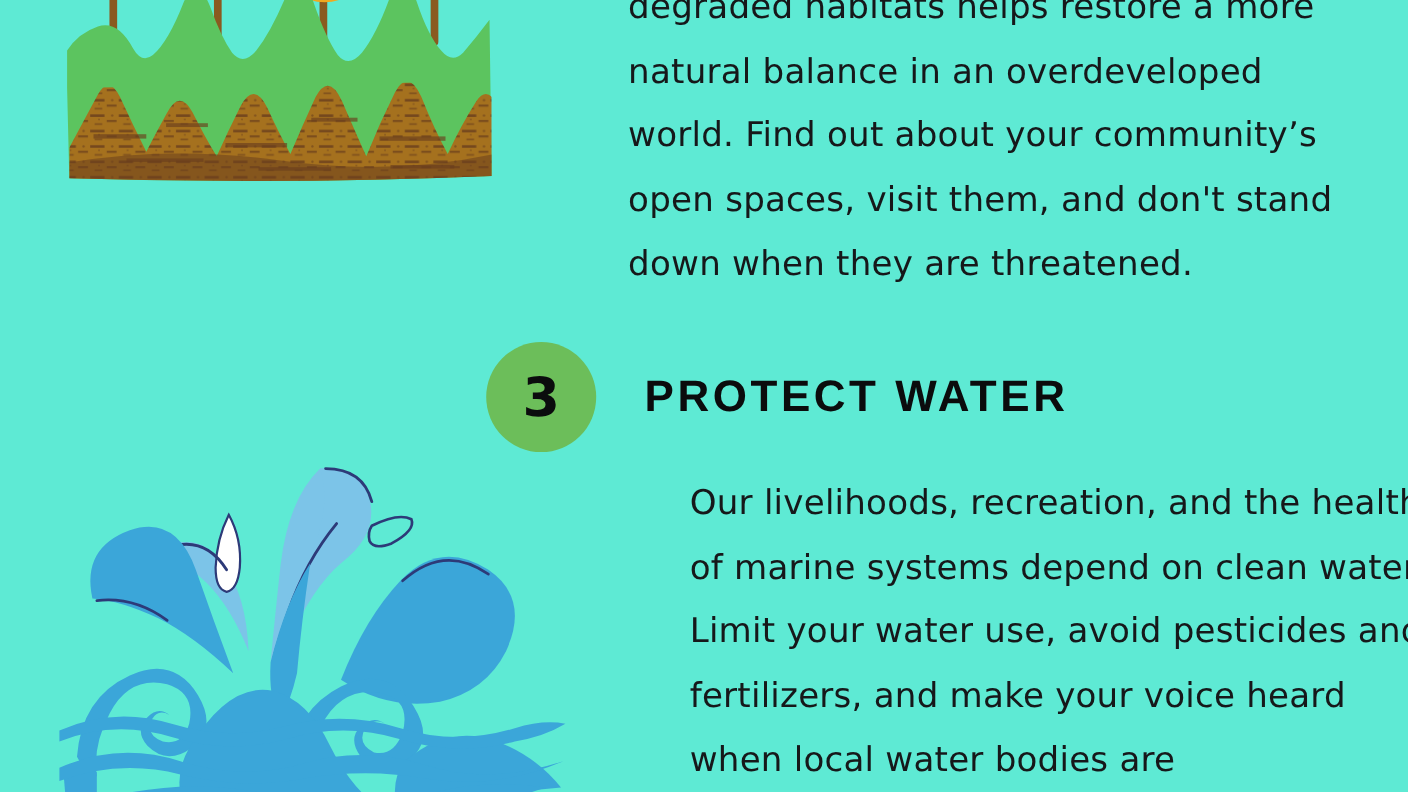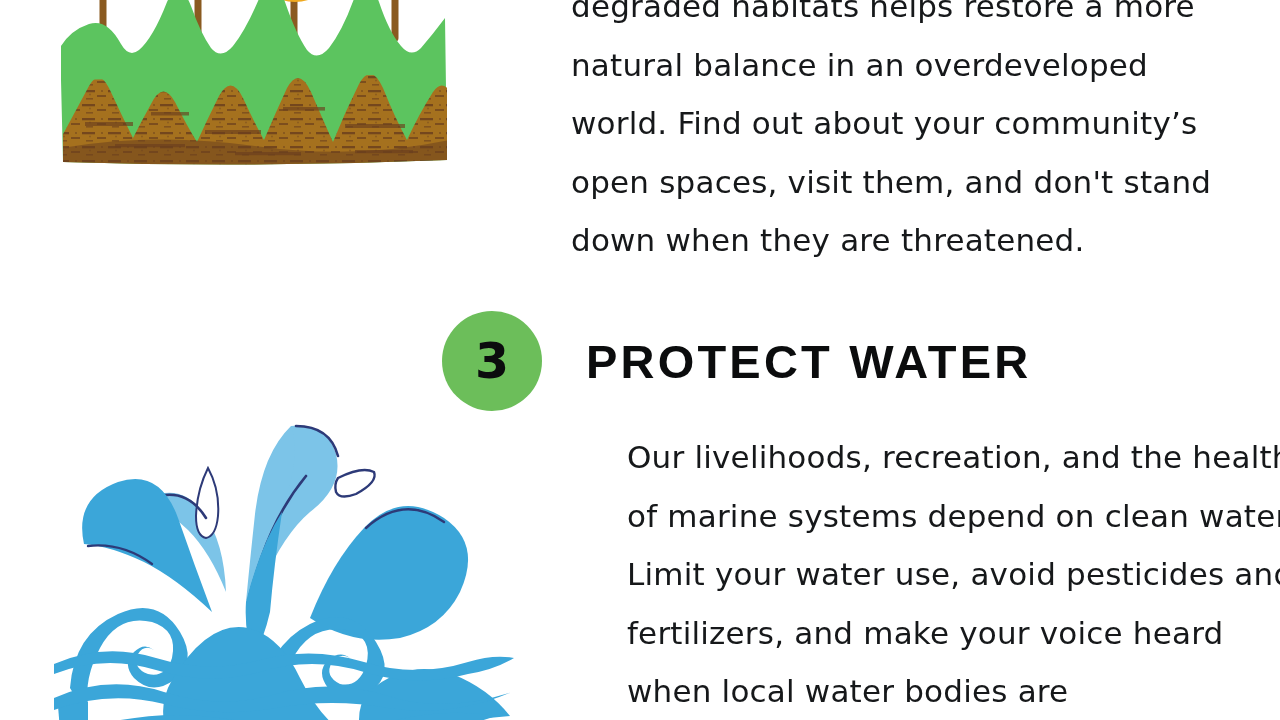--- a/index.html
+++ b/index.html
@@ -13,21 +13,21 @@
   body {
     background: #e3efe4;
     font-family: "Liberation Sans", sans-serif;
     position: relative;
   }
   .page {
     position: absolute;
     left: 0; top: 0;
     width: 1280px;
     height: 720px;
-    background: #ffffff;
+    background: #5eead4;
     overflow: hidden;
   }
 
   
   .forest-art {
     position: absolute;
     left: 55px;
     top: -38px;
     width: 400px;
     height: 250px;
@@ -87,21 +87,21 @@
   .badge-num {
     font-family: "DejaVu Sans", sans-serif;
     font-weight: 700;
     font-size: 49px;
     color: #0b0c0d;
     line-height: 1;
   }
   .section-title {
     font-family: "Liberation Sans", sans-serif;
     font-weight: 700;
-    font-size: 47px;
+    font-size: 40px;
     letter-spacing: 3.2px;
     color: #0b0c0d;
     margin-left: 44px;
     white-space: nowrap;
   }
 
   .para-two {
     position: absolute;
     left: 13px;
     top: 428px;

